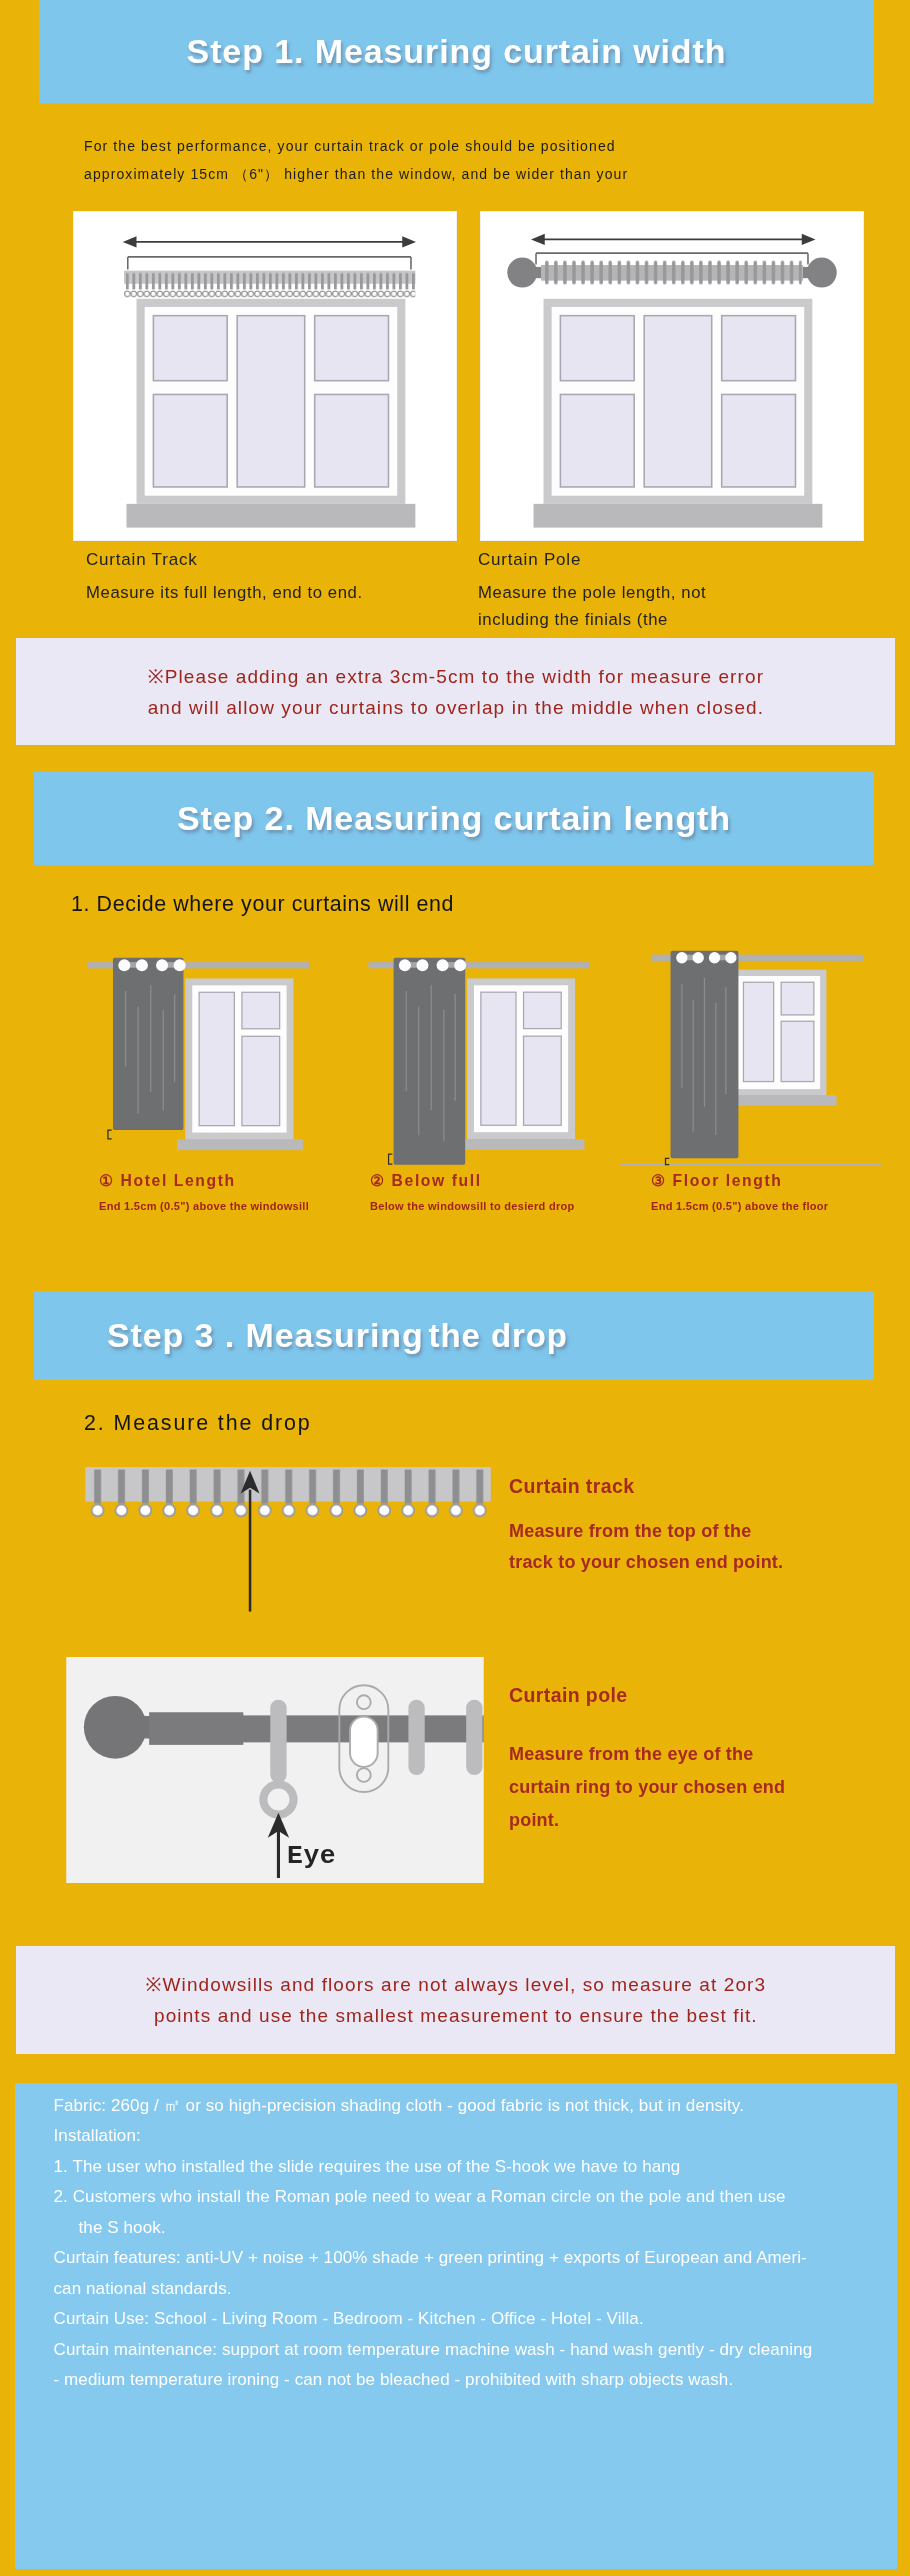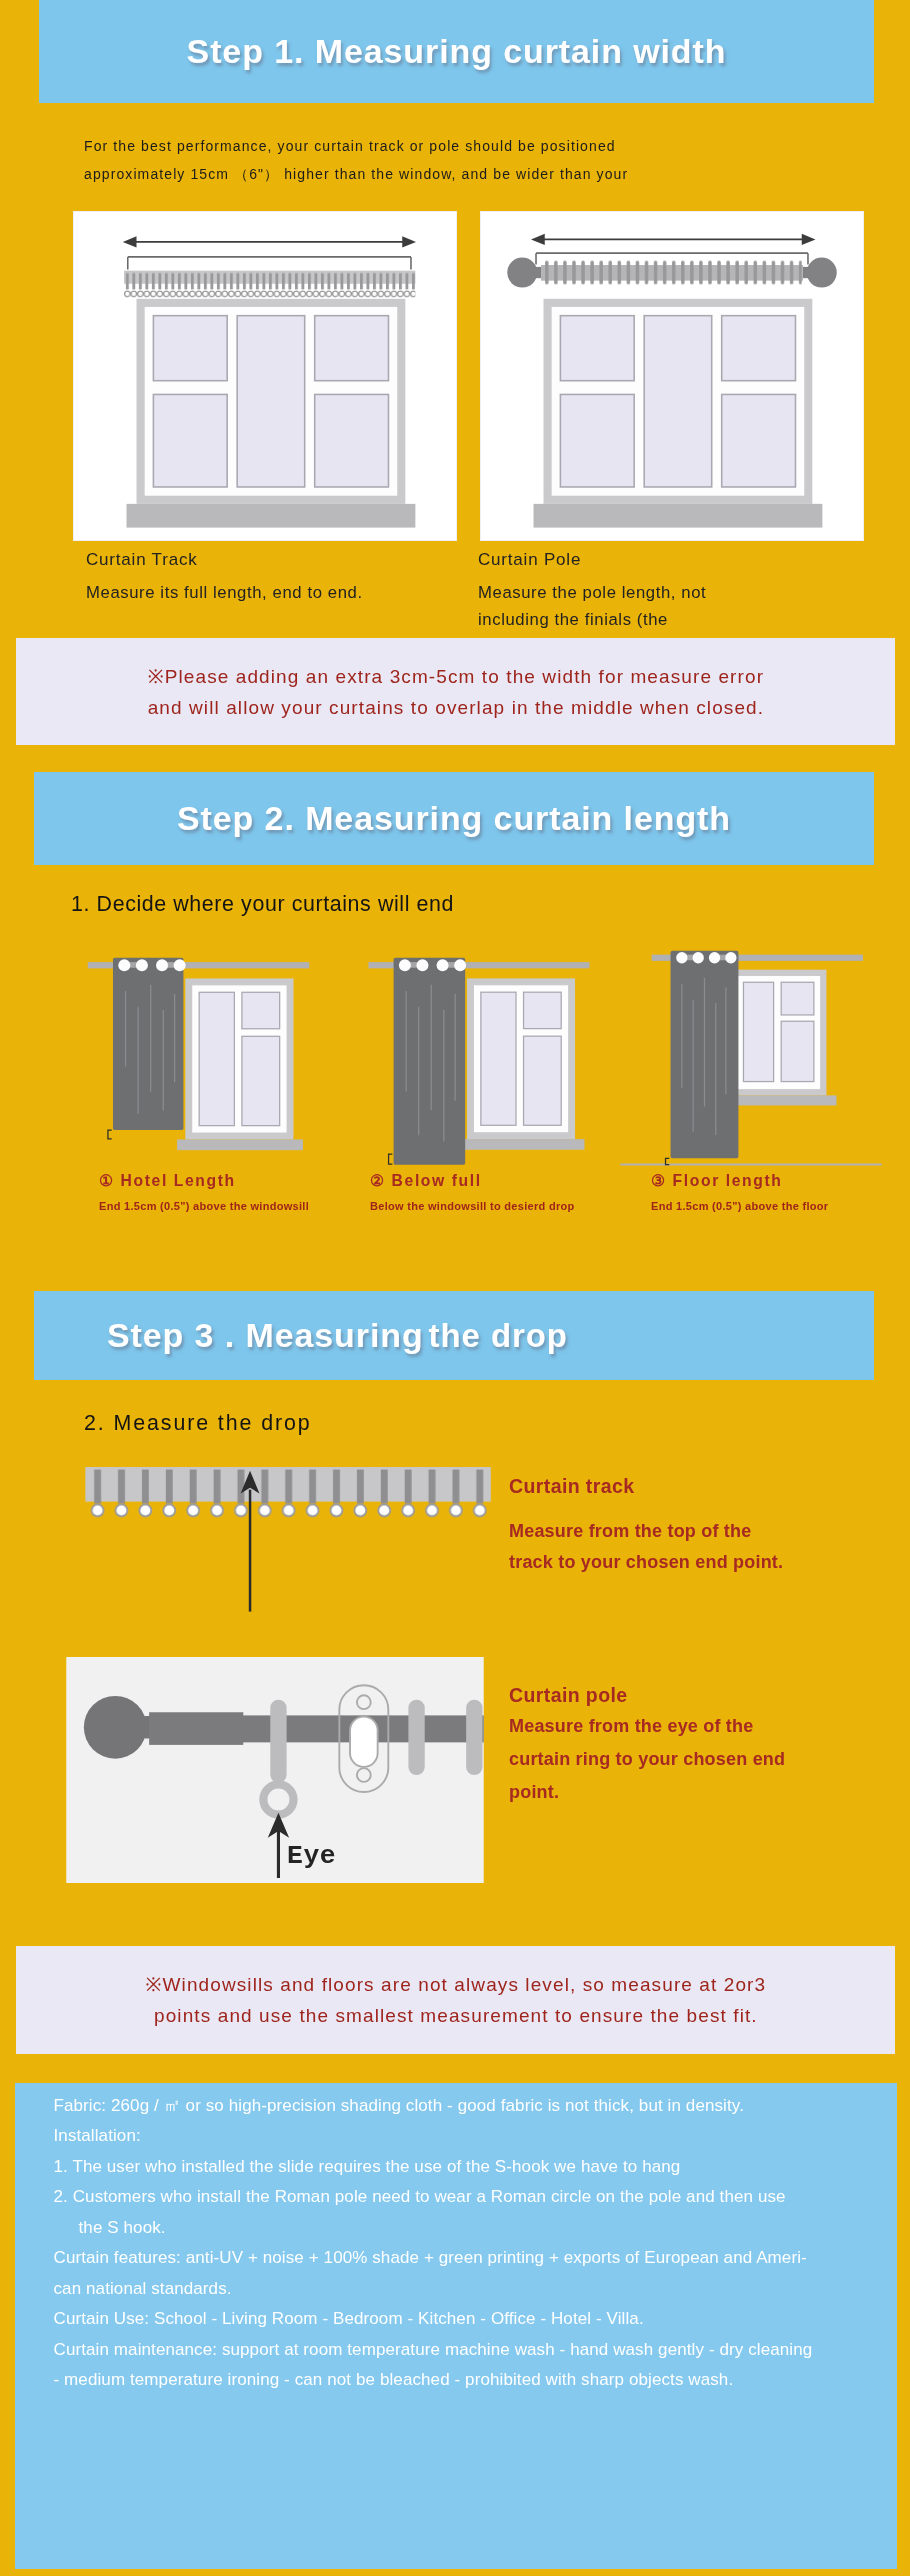--- a/index.html
+++ b/index.html
@@ -287,21 +287,21 @@
       <rect x="545" y="68" width="26" height="120" rx="13" fill="#bcbcbe"></rect>
       <rect x="637" y="68" width="26" height="120" rx="13" fill="#bcbcbe"></rect>
       <line x1="338" y1="352" x2="338" y2="268" stroke="#2b2b2b" stroke-width="5"></line>
       <polygon points="338,248 321,288 338,277 355,288" fill="#2b2b2b"></polygon>
     </svg>
     <div class="eye-label" style="left:221px;top:184px;">Eye</div>
   </div>
 
   <div class="abs" style="left:509px;top:1684px;">
     <div class="red-title">Curtain pole</div>
-    <div style="margin-top:3px;">
+    <div style="margin-top:31px;">
       <div class="red-line" style="line-height:33px;">Measure from the eye of the</div>
       <div class="red-line" style="line-height:33px;">curtain ring to your chosen end</div>
       <div class="red-line" style="line-height:33px;">point.</div>
     </div>
   </div>
 
   <div class="abs note" style="left:16.4px;top:1946px;width:879px;height:108px;">
     <div class="note-line">※Windowsills and floors are not always level, so measure at 2or3</div>
     <div class="note-line">points and use the smallest measurement to ensure the best fit.</div>
   </div>

